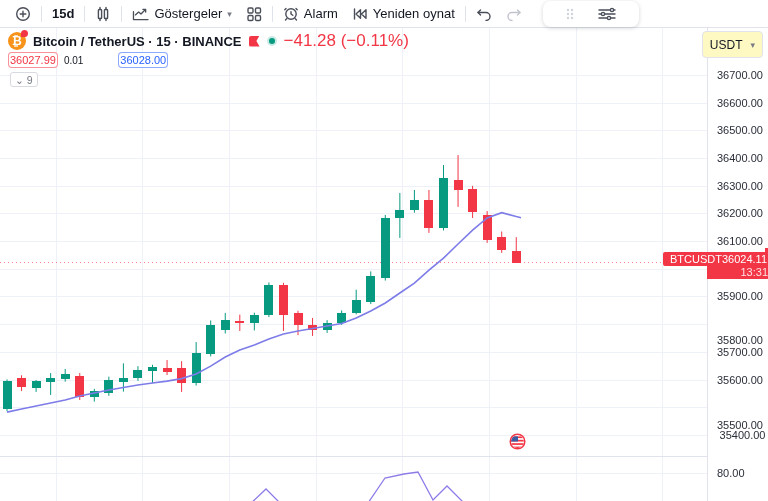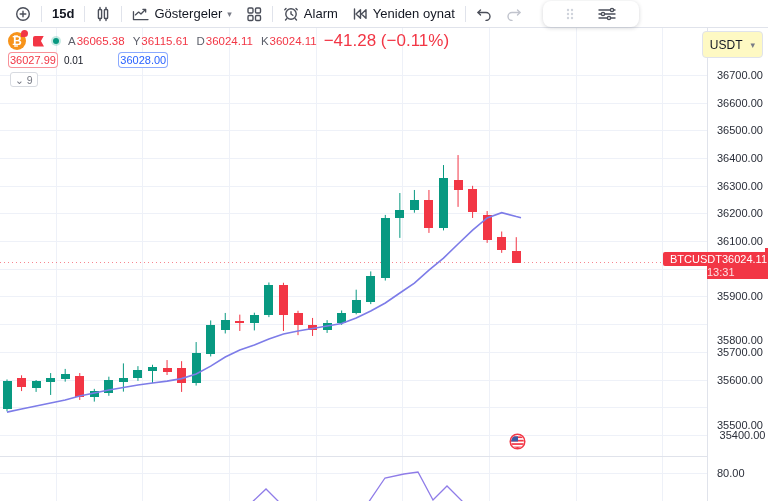--- a/index.html
+++ b/index.html
@@ -59,21 +59,21 @@
   .axis { position:absolute; left:707px; top:28px; width:61px; height:473px; background:#fff;
     border-left:1px solid #e0e3eb; z-index:10; }
   .axis .tick { position:absolute; left:0; width:100%; text-align:left; padding-left:9px;
     font-size:11px; color:#2a2e39; }
   .edge-mark { position:absolute; width:3px; z-index:12; }
 
   
   .price-tag { position:absolute; left:663px; top:252px; width:105px; z-index:15; font-size:11px; color:#fff; }
   .pt-row { background:#f23645; border-radius:2px 0 0 2px; height:14px; display:flex; align-items:center;
     justify-content:space-between; padding:0 6px 0 7px; }
-  .pt-time { background:#f23645; margin-left:44px; width:61px; height:13px; text-align:left;
+  .pt-time { background:#f23645; margin-left:44px; width:61px; height:13px; text-align:right;
     color:rgba(255,255,255,.85); line-height:13px; }
 
   
   .event-flag { position:absolute; left:509px; top:433px; width:17px; height:17px; z-index:9; }
 </style>
 </head>
 <body>
 <div class="stage">
 
   <svg id="chart-svg" viewBox="0 0 768 501">
@@ -280,30 +280,25 @@
           <path d="M2 4h16M2 8h16M2 12h16"></path>
           <circle cx="15" cy="4" r="1.6" fill="#fff"></circle>
           <circle cx="6" cy="8" r="1.6" fill="#fff"></circle>
           <circle cx="12" cy="12" r="1.6" fill="#fff"></circle>
         </svg>
       </span>
   </div>
 
   <div class="sym-row">
     <span class="btc-logo">₿</span>
+    <span class="sym-title">Bitcoin / TetherUS · 15 · BINANCE</span>
     <span class="flag-ic"></span>
     <span class="live-dot">
         <i></i>
       </span>
-    <span class="ohlc">
-      <span><span class="k">A</span><span class="v">36065.38</span></span>
-      <span><span class="k">Y</span><span class="v">36115.61</span></span>
-      <span><span class="k">D</span><span class="v">36024.11</span></span>
-      <span><span class="k">K</span><span class="v">36024.11</span></span>
-    </span>
     <span class="chg">−41.28 (−0.11%)</span>
   </div>
 
   <div class="usdt-dd">
     <span>USDT</span>
     <span class="chev">▾</span>
   </div>
 
   <div class="quote-row">
     <span class="qbox bid">36027.99</span>

